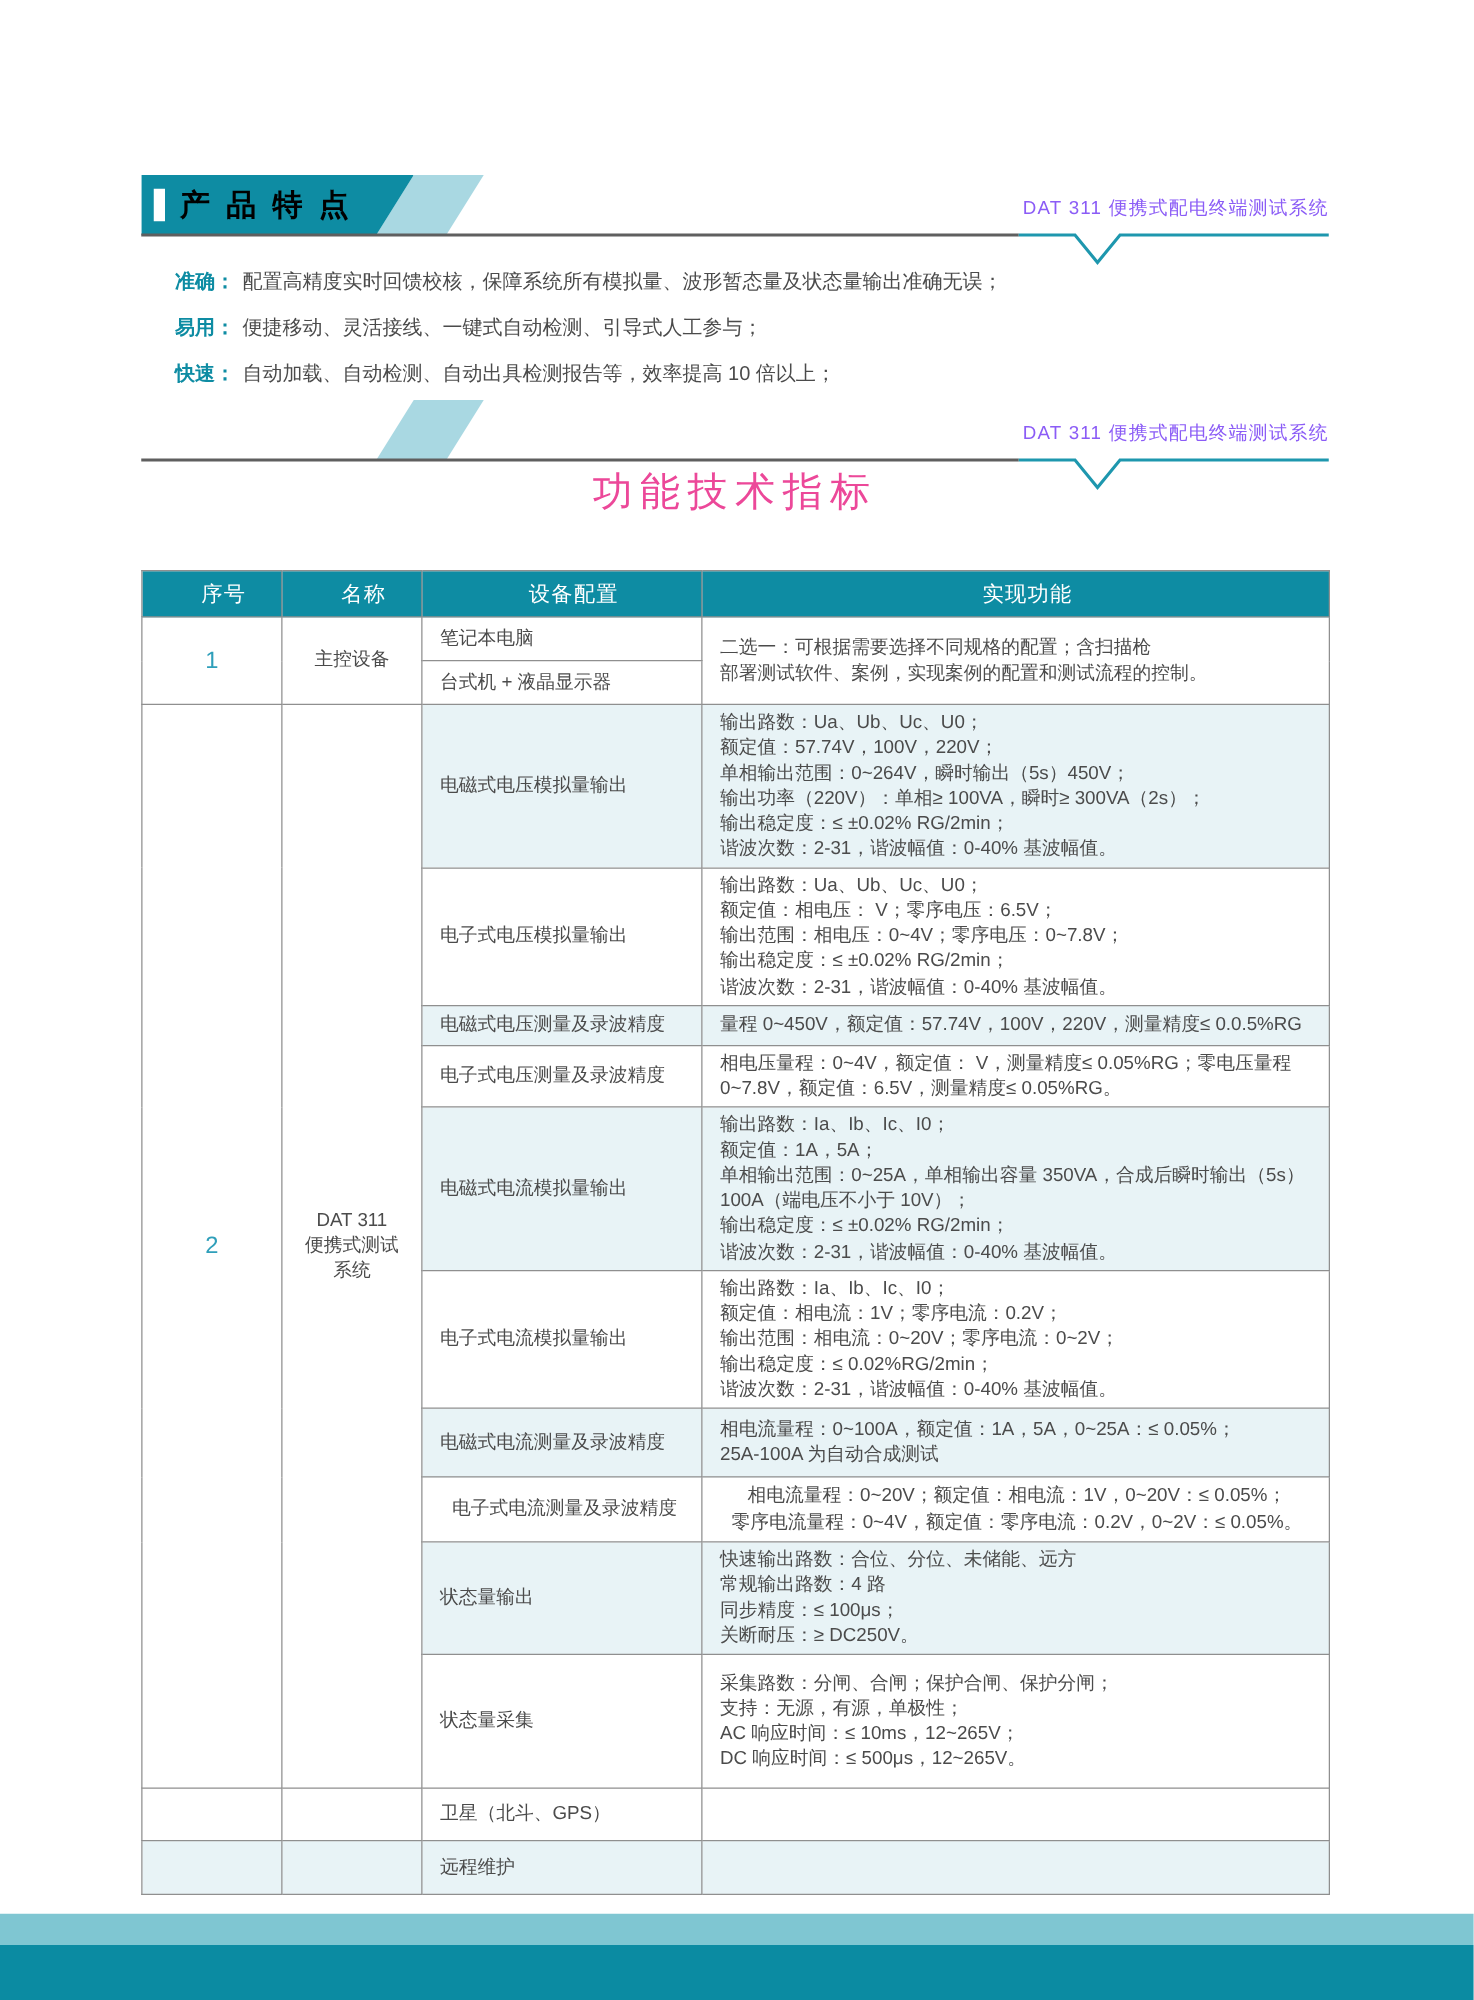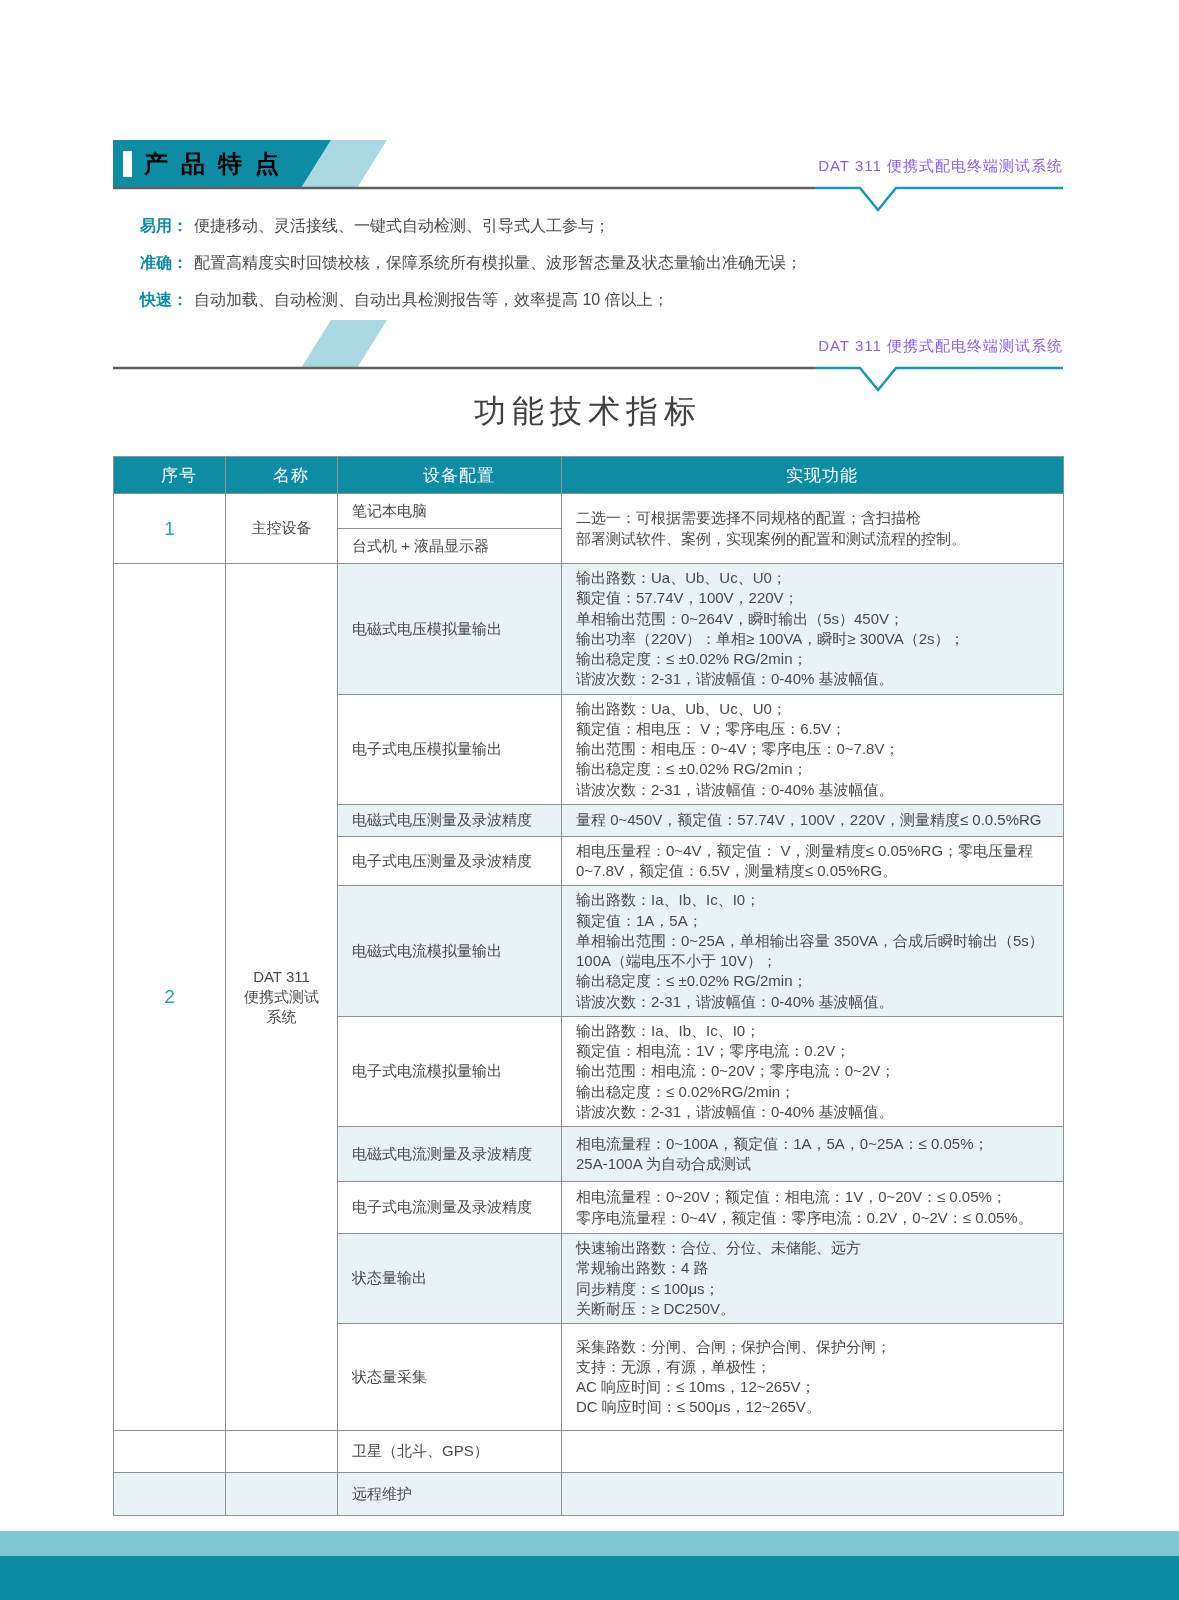--- a/index.html
+++ b/index.html
@@ -34,22 +34,22 @@
   .rule-svg { position:absolute; left:0; top:46px; width:950px; height:26px; overflow:visible; }
 
   
   .features { position:absolute; left:27px; top:207px; width:900px; }
   .feature-line { font-size:16px; line-height:37px; white-space:nowrap; }
   .feature-label { color:#0e8ca3; font-weight:bold; margin-right:6px; }
   .feature-text { color:#4b4b4b; }
 
   
   .table-title {
-    position:absolute; left:0; top:390px; width:950px;
-    text-align:center; color:#404040; font-size:32px; letter-spacing:6px;
+    position:absolute; left:0; top:372px; width:950px;
+    text-align:center; color:#ec4899; font-size:32px; letter-spacing:6px;
     font-weight:normal;
   }
 
   
   .spec-table {
     position:absolute; left:0; top:456px; width:950px;
     border-collapse:collapse; table-layout:fixed;
   }
   .spec-table col.w-no   { width:112px; }
   .spec-table col.w-name { width:112px; }
@@ -87,24 +87,24 @@
     </div>
     <span class="doc-label">DAT 311 便携式配电终端测试系统</span>
     <svg class="rule-svg" viewBox="0 0 950 26">
       <path d="M0 2 H702" stroke="#5f5f5f" stroke-width="2.5" fill="none"></path>
       <path d="M702 2 H747 L765 24 L783 2 H950" stroke="#1e97ae" stroke-width="2.5" fill="none"></path>
     </svg>
   </div>
 
   <div class="features">
     <div class="feature-line">
+      <span class="feature-label">准确：</span><span class="feature-text">配置高精度实时回馈校核，保障系统所有模拟量、波形暂态量及状态量输出准确无误；</span>
+    </div>
+    <div class="feature-line">
       <span class="feature-label">易用：</span><span class="feature-text">便捷移动、灵活接线、一键式自动检测、引导式人工参与；</span>
-    </div>
-    <div class="feature-line">
-      <span class="feature-label">准确：</span><span class="feature-text">配置高精度实时回馈校核，保障系统所有模拟量、波形暂态量及状态量输出准确无误；</span>
     </div>
     <div class="feature-line">
       <span class="feature-label">快速：</span><span class="feature-text">自动加载、自动检测、自动出具检测报告等，效率提高 10 倍以上；</span>
     </div>
   </div>
 
   <div class="banner" style="top:320px;">
     <div class="banner-accent"></div>
     <span class="doc-label">DAT 311 便携式配电终端测试系统</span>
     <svg class="rule-svg" viewBox="0 0 950 26">
@@ -185,21 +185,21 @@
 额定值：相电流：1V；零序电流：0.2V；
 输出范围：相电流：0~20V；零序电流：0~2V；
 输出稳定度：≤ 0.02%RG/2min；
 谐波次数：2-31，谐波幅值：0-40% 基波幅值。</td>
       </tr>
       <tr class="r-b" style="height:55px;">
         <td class="c-conf">电磁式电流测量及录波精度</td>
         <td class="c-func pre">相电流量程：0~100A，额定值：1A，5A，0~25A：≤ 0.05%；
 25A-100A 为自动合成测试</td>
       </tr>
-      <tr style="height:52px;">
+      <tr style="height:52px;text-align:center;">
         <td class="c-conf">电子式电流测量及录波精度</td>
         <td class="c-func pre">相电流量程：0~20V；额定值：相电流：1V，0~20V：≤ 0.05%；
 零序电流量程：0~4V，额定值：零序电流：0.2V，0~2V：≤ 0.05%。</td>
       </tr>
       <tr class="r-b" style="height:88px;">
         <td class="c-conf">状态量输出</td>
         <td class="c-func pre">快速输出路数：合位、分位、未储能、远方
 常规输出路数：4 路
 同步精度：≤ 100μs；
 关断耐压：≥ DC250V。</td>

